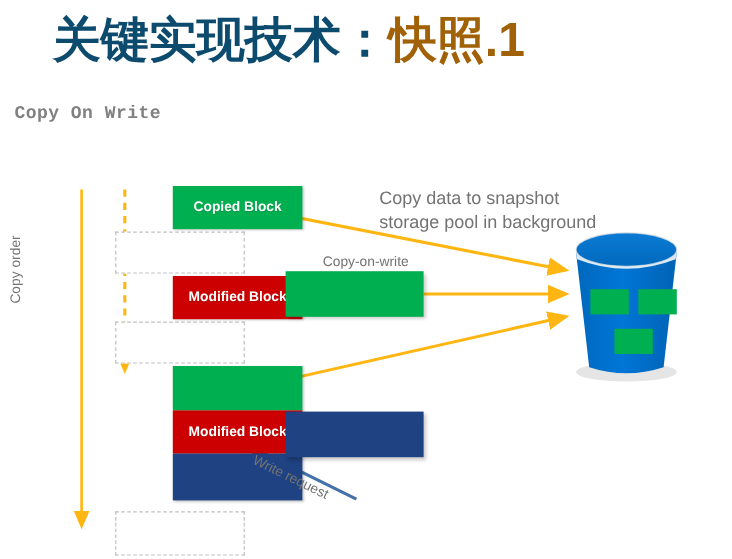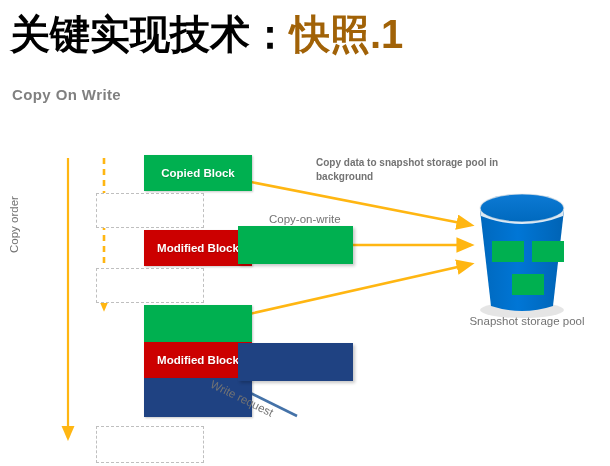--- a/index.html
+++ b/index.html
@@ -20,32 +20,33 @@
   #slide-title {
     position: absolute;
     left: 10px;
     top: 12px;
     font-size: 40px;
     font-weight: bold;
     letter-spacing: 0px;
     white-space: nowrap;
     line-height: 1.1;
   }
-  #slide-title .t-main { color: #000000; }
+  #slide-title .t-main { color: #0c4a6e; margin-left: 34px; }
   #slide-title .t-sub  { color: #a16207; }
 
   #slide-subtitle {
     position: absolute;
     left: 12px;
     top: 86px;
     font-size: 15px;
     font-weight: bold;
     color: #808080;
     letter-spacing: 0.4px;
     white-space: nowrap;
+    font-family: Liberation Mono, monospace;
   }
 
   
   #diagram {
     position: absolute;
     left: 0;
     top: 128px;
     width: 610px;
     height: 338px;
   }
@@ -101,25 +102,24 @@
     color: #737373;
     white-space: nowrap;
     margin-left: 21px;
   }
 
   
   #copy-bg-caption {
     position: absolute;
     left: 316px;
     top: 28px;
-    font-size: 10px;
+    font-size: 15px;
     color: #737373;
     line-height: 1.35;
     width: 190px;
-    font-weight: bold;
   }
   #pool-caption {
     position: absolute;
     left: 452px;
     top: 187px;
     width: 150px;
     text-align: center;
     font-size: 11.5px;
     color: #737373;
     white-space: nowrap;
@@ -244,17 +244,16 @@
     </div>
     <div class="blk filled" style="top:223px;height:39px;background:#1F4282;"></div>
     <div class="blk empty" style="top:271px;height:37px;"></div>
   </div>
 
   <div class="midblk" style="left:238px;top:98px;width:115px;height:38px;background:#00B050;"></div>
   <div class="midblk" style="left:238px;top:215px;width:115px;height:38px;background:#1F4282;"></div>
 
   <div id="cow-label">Copy-on-write</div>
   <div id="copy-bg-caption">Copy data to snapshot storage pool in background</div>
-  <div id="pool-caption">Snapshot storage pool</div>
   <div id="copy-order-label">Copy order</div>
   <div id="write-request-label">Write request</div>
 
 </div>
 
 </body></html>

